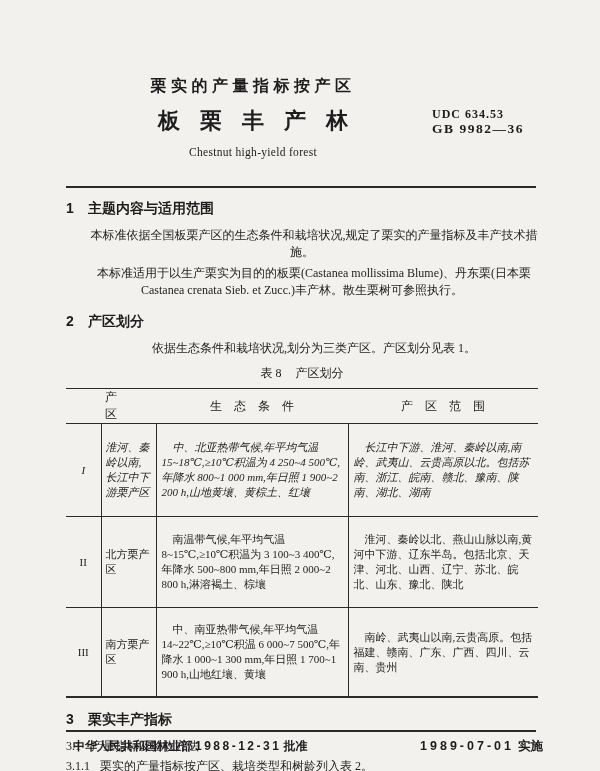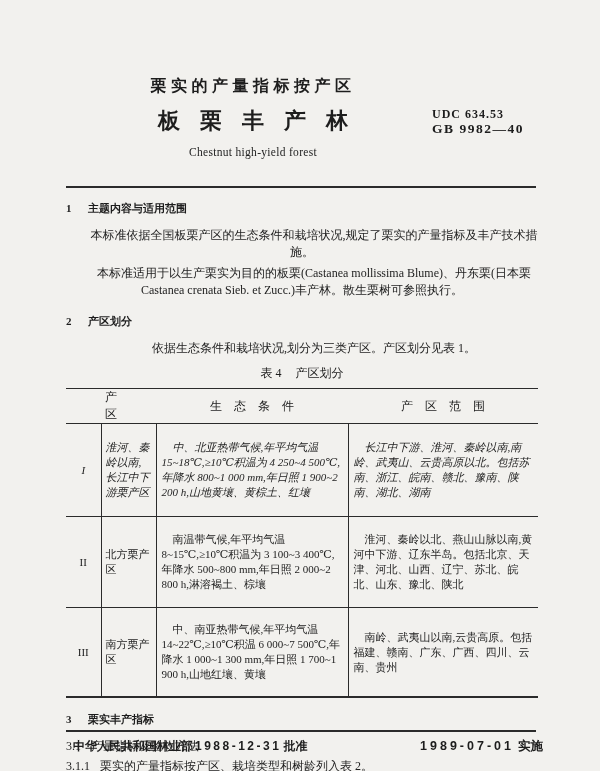--- a/index.html
+++ b/index.html
@@ -21,22 +21,22 @@
   .main-title{top:106px;font-family:"Liberation Sans","DejaVu Sans",sans-serif;
     font-weight:bold;font-size:22px;letter-spacing:20px;padding-left:20px;box-sizing:border-box;}
   .en-title{top:146px;font-weight:normal;font-size:11.5px;letter-spacing:0.3px;}
   .udc{top:107px;left:432px;font-weight:bold;font-size:12px;letter-spacing:1px;}
   .gb-code{top:121px;left:432px;font-weight:bold;font-size:13.5px;letter-spacing:1.5px;}
   .rule{left:66px;width:470px;height:2px;background:var(--line);}
   .rule-top{top:186px;}
 
   
   .doc-body{top:200px;left:66px;width:472px;font-size:12px;line-height:17px;}
-  .sec-h{font-family:Liberation Serif, serif;font-weight:bold;
-    font-size:11px;margin:0 0 10px 0;}
+  .sec-h{font-family:Liberation Sans, sans-serif;font-weight:bold;
+    font-size:14px;margin:0 0 10px 0;}
   .sec-h .sec-num{display:inline-block;min-width:14px;margin-right:8px;}
   .para{margin:0 0 4px 0;text-indent:2em;text-align:center;}
   .sub-item{margin:0 0 3px 0;}
   .sub-item .sec-num{display:inline-block;margin-right:10px;font-weight:normal;}
   .h2-gap{margin-top:14px;}
   .h3-gap{margin-top:13px;}
 
   
   .tbl-caption{text-align:center;margin:8px 0 6px 0;font-size:12px;}
   .tbl-caption .cap-label{margin-right:14px;}
@@ -68,39 +68,39 @@
   .implementation{font-family:"Liberation Sans","DejaVu Sans",sans-serif;
     font-weight:bold;font-size:12.5px;}
   .implementation .digits{letter-spacing:3px;margin-right:4px;}
 </style>
 </head>
 <body>
 
 <div class="abs hdr-left std-title">栗实的产量指标按产区</div>
 <div class="abs udc">UDC 634.53</div>
 <div class="abs hdr-left main-title">板栗丰产林</div>
-<div class="abs gb-code">GB 9982—40</div>
+<div class="abs gb-code">GB 9982—36</div>
 <div class="abs hdr-left en-title">Chestnut high-yield forest</div>
 <div class="abs rule rule-top"></div>
 
 <div class="abs doc-body">
 
   <div class="sec-h">
     <span class="sec-num">1</span><span>主题内容与适用范围</span>
   </div>
   <p class="para">本标准依据全国板栗产区的生态条件和栽培状况,规定了栗实的产量指标及丰产技术措施。</p>
   <p class="para">本标准适用于以生产栗实为目的的板栗(Castanea mollissima Blume)、丹东栗(日本栗 Castanea crenata Sieb. et Zucc.)丰产林。散生栗树可参照执行。</p>
 
   <div class="sec-h h2-gap">
     <span class="sec-num">2</span><span>产区划分</span>
   </div>
   <p class="para">依据生态条件和栽培状况,划分为三类产区。产区划分见表 1。</p>
 
   <div class="tbl-caption">
-    <span class="cap-label">表 4</span><span>产区划分</span>
+    <span class="cap-label">表 8</span><span>产区划分</span>
   </div>
 
   <table class="t1">
     <colgroup>
         <col class="c-num">
         <col class="c-name">
         <col class="c-eco">
         <col class="c-range">
       </colgroup>
     <thead>

